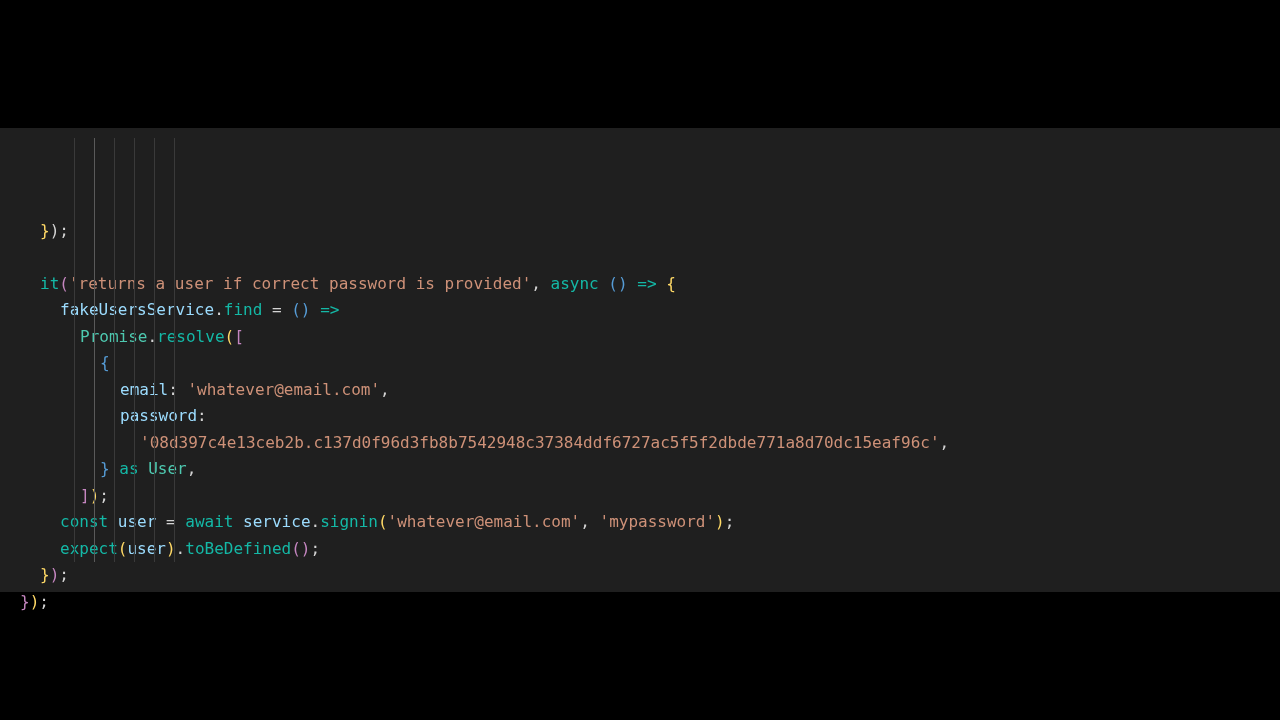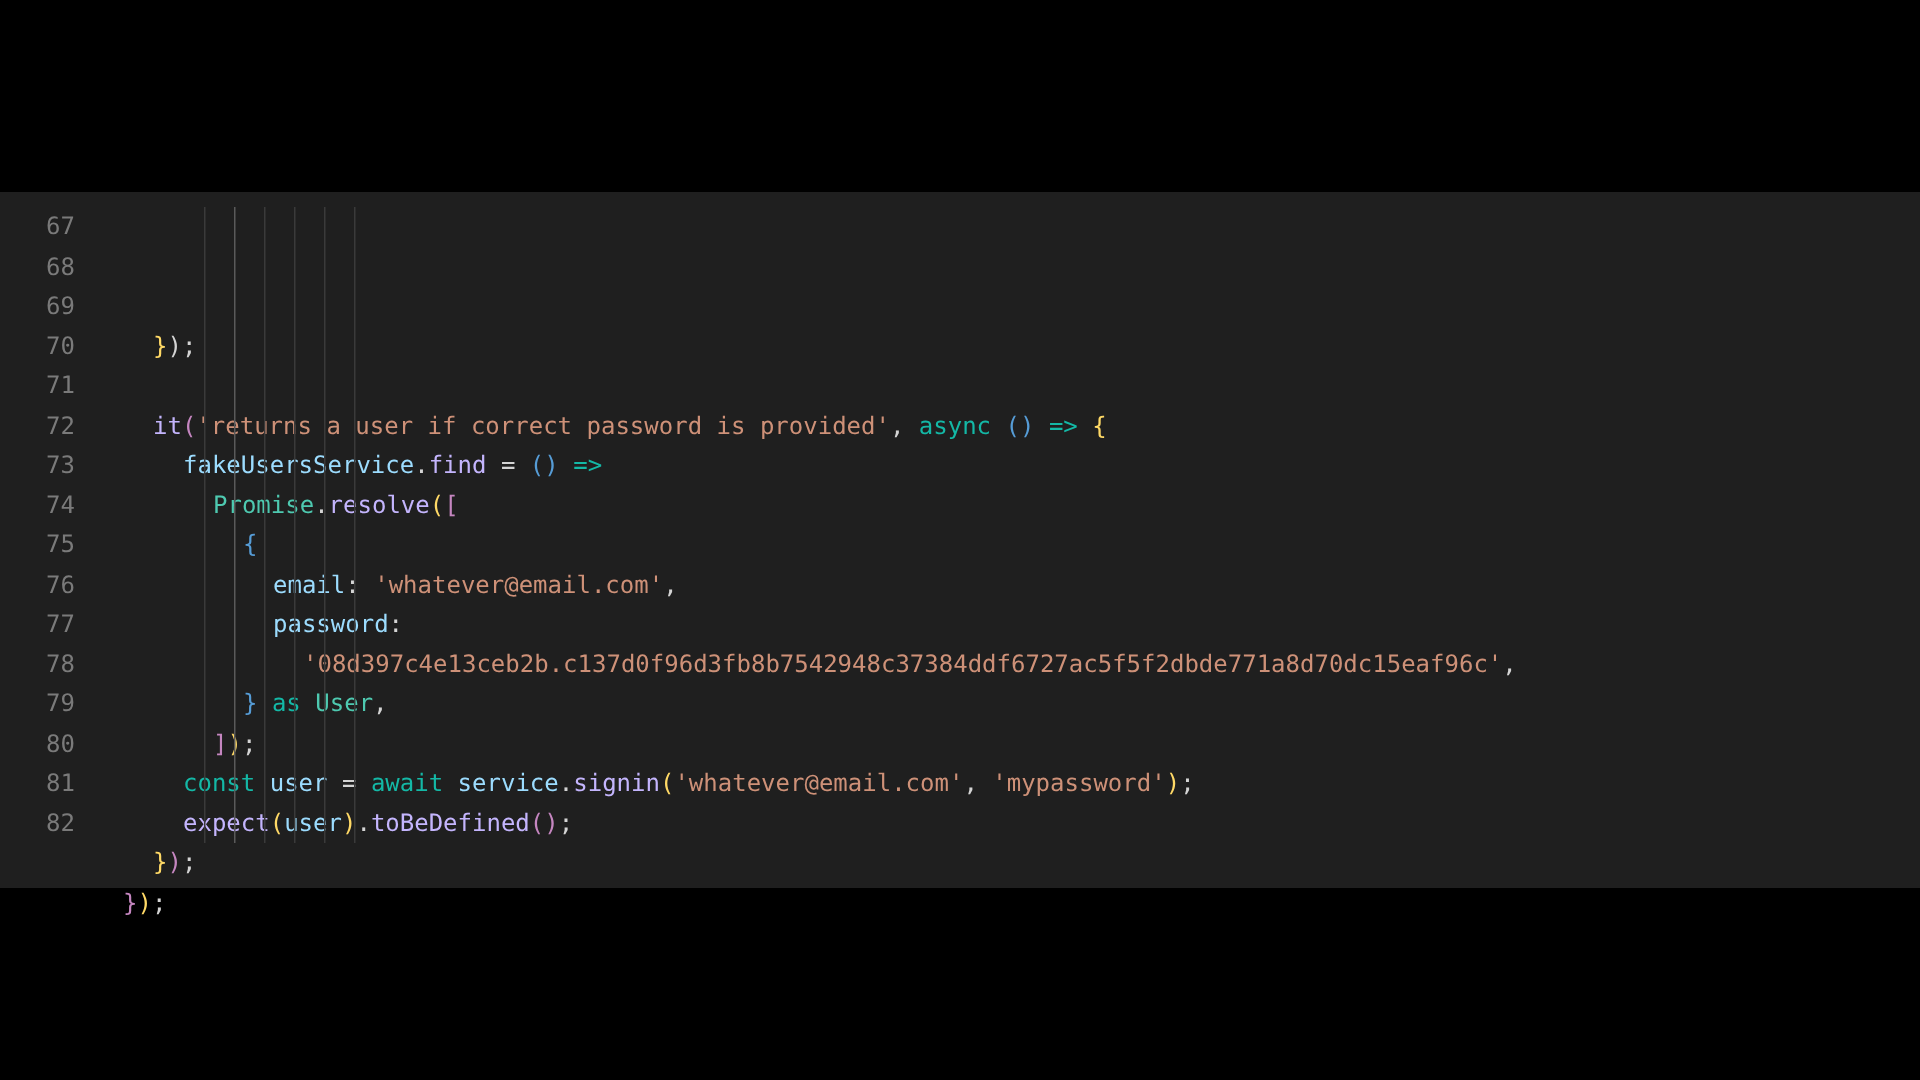--- a/index.html
+++ b/index.html
@@ -46,49 +46,31 @@
   }
   .guide.active { background: #5a5a5a; }
   .code {
     position: relative;
     padding-top: 10px;
     white-space: pre;
     color: #d4d4d4;
   }
   .ln { display: block; height: 26.5px; }
   
-  .tok-fn     { color: #c4b5fd; }  
+  .tok-fn     { color: #14b8a6; }  
   .tok-str    { color: #ce9178; }  
   .tok-kw     { color: #14b8a6; }  
   .tok-var    { color: #9cdcfe; }  
   .tok-cls    { color: #4ec9b0; }  
   .tok-punc   { color: #d4d4d4; }  
   .tok-brace  { color: #ffd966; }  
   .tok-paren2 { color: #c586c0; }  
   .tok-parenb { color: #569cd6; }  
   .sp { display:inline-block; }
 </style>
 </head>
 <body>
 
 <div class="editor">
-  <div class="gutter">
-      <div class="ln">67</div>
-      <div class="ln">68</div>
-      <div class="ln">69</div>
-      <div class="ln">70</div>
-      <div class="ln">71</div>
-      <div class="ln">72</div>
-      <div class="ln">73</div>
-      <div class="ln">74</div>
-      <div class="ln">75</div>
-      <div class="ln">76</div>
-      <div class="ln">77</div>
-      <div class="ln">78</div>
-      <div class="ln">79</div>
-      <div class="ln">80</div>
-      <div class="ln">81</div>
-      <div class="ln">82</div>
-    </div>
   <div class="code">
     <div class="indent-guides"><div class="guide" style="left: 0px; height: 424px;"></div><div class="guide active" style="left: 20px; height: 424px;"></div><div class="guide" style="left: 40px; height: 424px;"></div><div class="guide" style="left: 60px; height: 424px;"></div><div class="guide" style="left: 80px; height: 424px;"></div><div class="guide" style="left: 100px; height: 424px;"></div></div>
   <div class="ln"><span class="sp" style="width: 40px;"></span><span class="tok-brace">}</span><span class="tok-punc">)</span><span class="tok-punc">;</span></div><div class="ln"><span class="sp" style="width: 0px;"></span></div><div class="ln"><span class="sp" style="width: 40px;"></span><span class="tok-fn">it</span><span class="tok-paren2">(</span><span class="tok-str">'returns a user if correct password is provided'</span><span class="tok-punc">, </span><span class="tok-kw">async</span><span class="tok-punc"> </span><span class="tok-parenb">(</span><span class="tok-parenb">)</span><span class="tok-punc"> </span><span class="tok-kw">=&gt;</span><span class="tok-punc"> </span><span class="tok-brace">{</span></div><div class="ln"><span class="sp" style="width: 60px;"></span><span class="tok-var">fakeUsersService</span><span class="tok-punc">.</span><span class="tok-fn">find</span><span class="tok-punc"> </span><span class="tok-punc">=</span><span class="tok-punc"> </span><span class="tok-parenb">(</span><span class="tok-parenb">)</span><span class="tok-punc"> </span><span class="tok-kw">=&gt;</span></div><div class="ln"><span class="sp" style="width: 80px;"></span><span class="tok-cls">Promise</span><span class="tok-punc">.</span><span class="tok-fn">resolve</span><span class="tok-brace">(</span><span class="tok-paren2">[</span></div><div class="ln"><span class="sp" style="width: 100px;"></span><span class="tok-parenb">{</span></div><div class="ln"><span class="sp" style="width: 120px;"></span><span class="tok-var">email</span><span class="tok-punc">:</span><span class="tok-punc"> </span><span class="tok-str">'whatever@email.com'</span><span class="tok-punc">,</span></div><div class="ln"><span class="sp" style="width: 120px;"></span><span class="tok-var">password</span><span class="tok-punc">:</span></div><div class="ln"><span class="sp" style="width: 140px;"></span><span class="tok-str">'08d397c4e13ceb2b.c137d0f96d3fb8b7542948c37384ddf6727ac5f5f2dbde771a8d70dc15eaf96c'</span><span class="tok-punc">,</span></div><div class="ln"><span class="sp" style="width: 100px;"></span><span class="tok-parenb">}</span><span class="tok-punc"> </span><span class="tok-kw">as</span><span class="tok-punc"> </span><span class="tok-cls">User</span><span class="tok-punc">,</span></div><div class="ln"><span class="sp" style="width: 80px;"></span><span class="tok-paren2">]</span><span class="tok-brace">)</span><span class="tok-punc">;</span></div><div class="ln"><span class="sp" style="width: 60px;"></span><span class="tok-kw">const</span><span class="tok-punc"> </span><span class="tok-var">user</span><span class="tok-punc"> </span><span class="tok-punc">=</span><span class="tok-punc"> </span><span class="tok-kw">await</span><span class="tok-punc"> </span><span class="tok-var">service</span><span class="tok-punc">.</span><span class="tok-fn">signin</span><span class="tok-brace">(</span><span class="tok-str">'whatever@email.com'</span><span class="tok-punc">, </span><span class="tok-str">'mypassword'</span><span class="tok-brace">)</span><span class="tok-punc">;</span></div><div class="ln"><span class="sp" style="width: 60px;"></span><span class="tok-fn">expect</span><span class="tok-brace">(</span><span class="tok-var">user</span><span class="tok-brace">)</span><span class="tok-punc">.</span><span class="tok-fn">toBeDefined</span><span class="tok-paren2">(</span><span class="tok-paren2">)</span><span class="tok-punc">;</span></div><div class="ln"><span class="sp" style="width: 40px;"></span><span class="tok-brace">}</span><span class="tok-paren2">)</span><span class="tok-punc">;</span></div><div class="ln"><span class="sp" style="width: 20px;"></span><span class="tok-paren2">}</span><span class="tok-brace">)</span><span class="tok-punc">;</span></div><div class="ln"><span class="sp" style="width: 0px;"></span></div></div>
 </div>
 
 </body></html>

